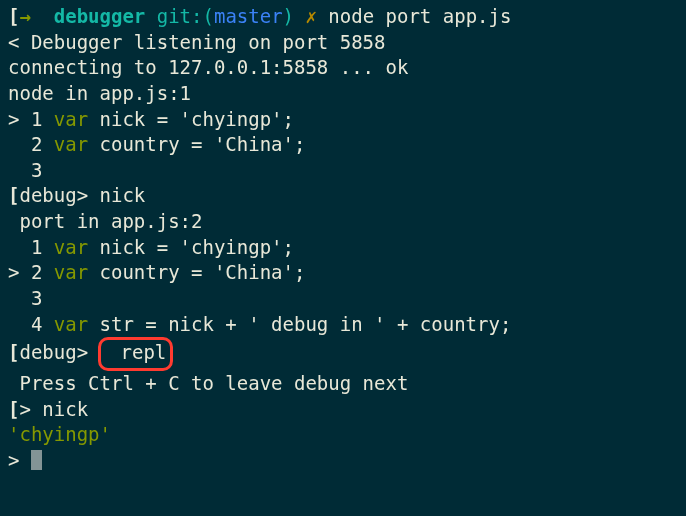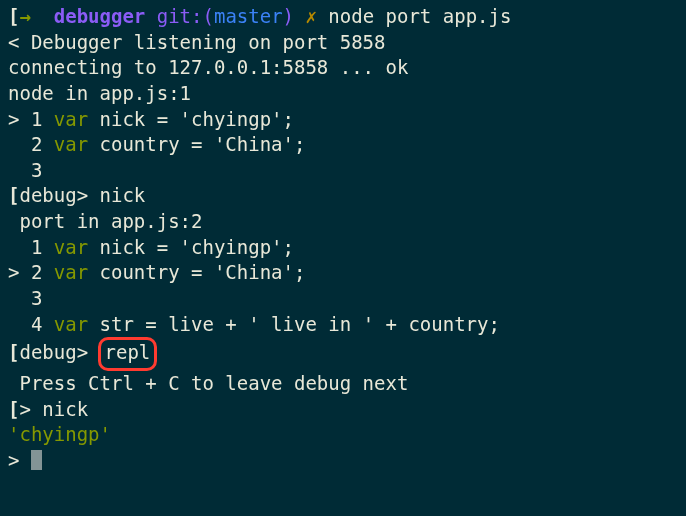--- a/index.html
+++ b/index.html
@@ -9,28 +9,28 @@
       font-family: 'Menlo', 'Monaco', 'Consolas', monospace;
       font-size: 19px;
       line-height: 1.35;
       padding: 4px 8px;
       width: 686px;
       height: 516px;
       overflow: hidden;
     }
     .line { white-space: pre; }
     .green { color: #859900; }
-    .cyan { color: #8b5cf6; }
+    .cyan { color: #14b8a6; }
     .red { color: #3b82f6; }
     .yellow { color: #b58900; }
     .bold { font-weight: bold; }
     .highlight-box {
       border: 3px solid #ff3b30;
       border-radius: 10px;
-      padding: 0 4px 2px 4px;
+      padding: 0 4px 2px 20px;
       margin-left: -2px;
       display: inline-block;
     }
     .cursor {
       display: inline-block;
       width: 11px;
       height: 20px;
       background: #839496;
       vertical-align: text-bottom;
       margin-bottom: 1px;
@@ -49,21 +49,21 @@
 <div class="line"><span>  2 </span><span class="green">var</span><span> country = 'China';</span></div>
 <div class="line">  3</div>
 
 <div class="line"><span class="bold">[</span><span>debug&gt; </span><span>nick</span></div>
 
 <div class="line"> <span>port in app.js:2</span></div>
 
 <div class="line"><span>  1 </span><span class="green">var</span><span> nick = 'chyingp';</span></div>
 <div class="line"><span>&gt; 2 </span><span class="green">var</span><span> country = 'China';</span></div>
 <div class="line">  3</div>
-<div class="line"><span>  4 </span><span class="green">var</span><span> str = live + ' live in ' + country;</span></div>
+<div class="line"><span>  4 </span><span class="green">var</span><span> str = nick + ' debug in ' + country;</span></div>
 
 <div class="line"><span class="bold">[</span><span>debug&gt; </span><span class="highlight-box"><span>repl</span></span></div>
 
 <div class="line"> <span>Press Ctrl + C to leave debug next</span></div>
 
 <div class="line"><span class="bold">[</span><span>&gt; </span><span>nick</span></div>
 
 <div class="line green">'chyingp'</div>
 
 <div class="line"><span>&gt; </span><span class="cursor"></span></div>

